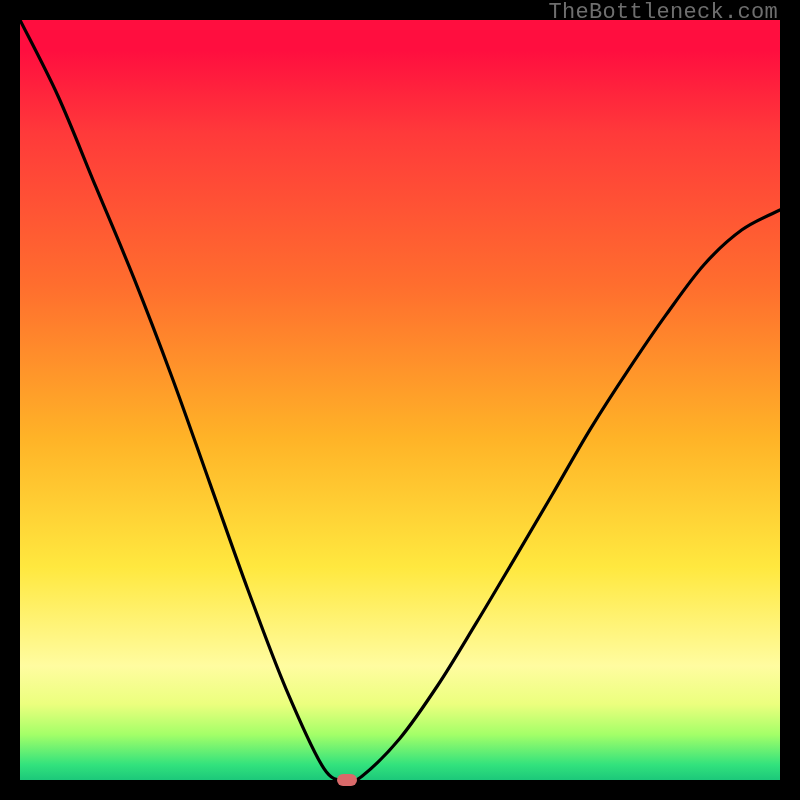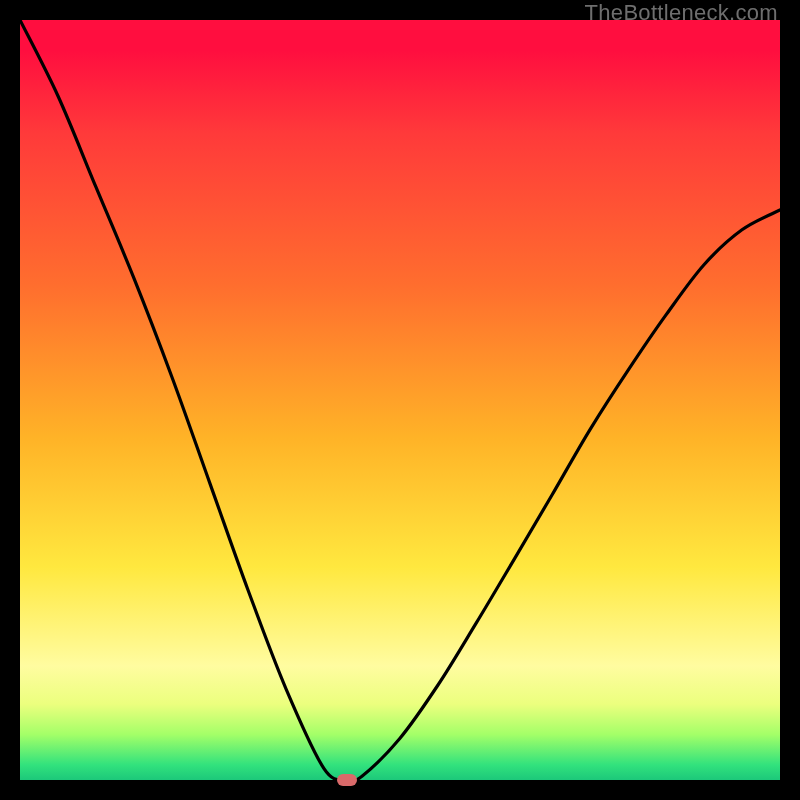--- a/index.html
+++ b/index.html
@@ -9,20 +9,21 @@
     height: 800px;
     background: #000;
     font-family: Arial, Helvetica, sans-serif;
     overflow: hidden;
   }
   .frame {
     position: relative;
     width: 800px;
     height: 800px;
     background: #000;
+    font-family: Liberation Mono, monospace;
   }
   .plot {
     position: absolute;
     left: 20px;
     top: 20px;
     width: 760px;
     height: 760px;
     background: linear-gradient(
       to bottom,
       #ff0e3f 0%,

